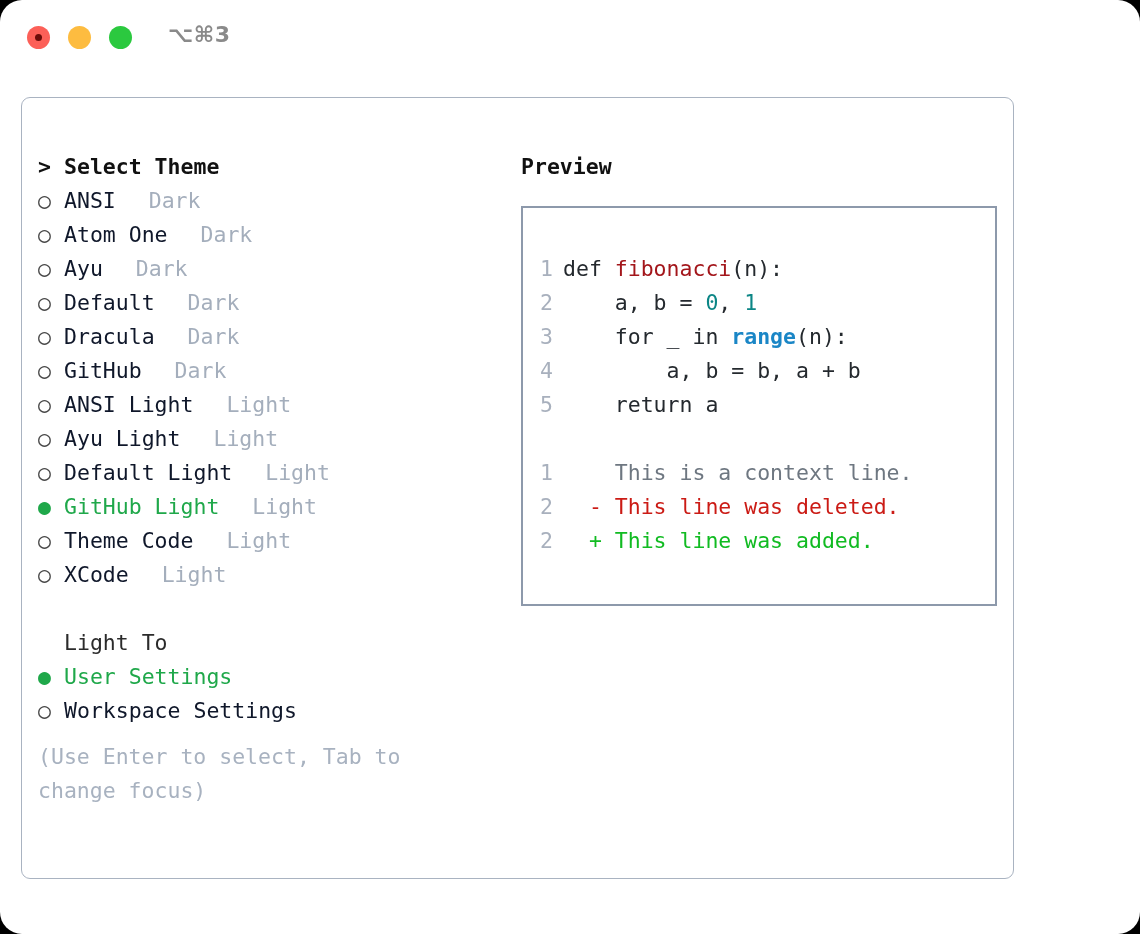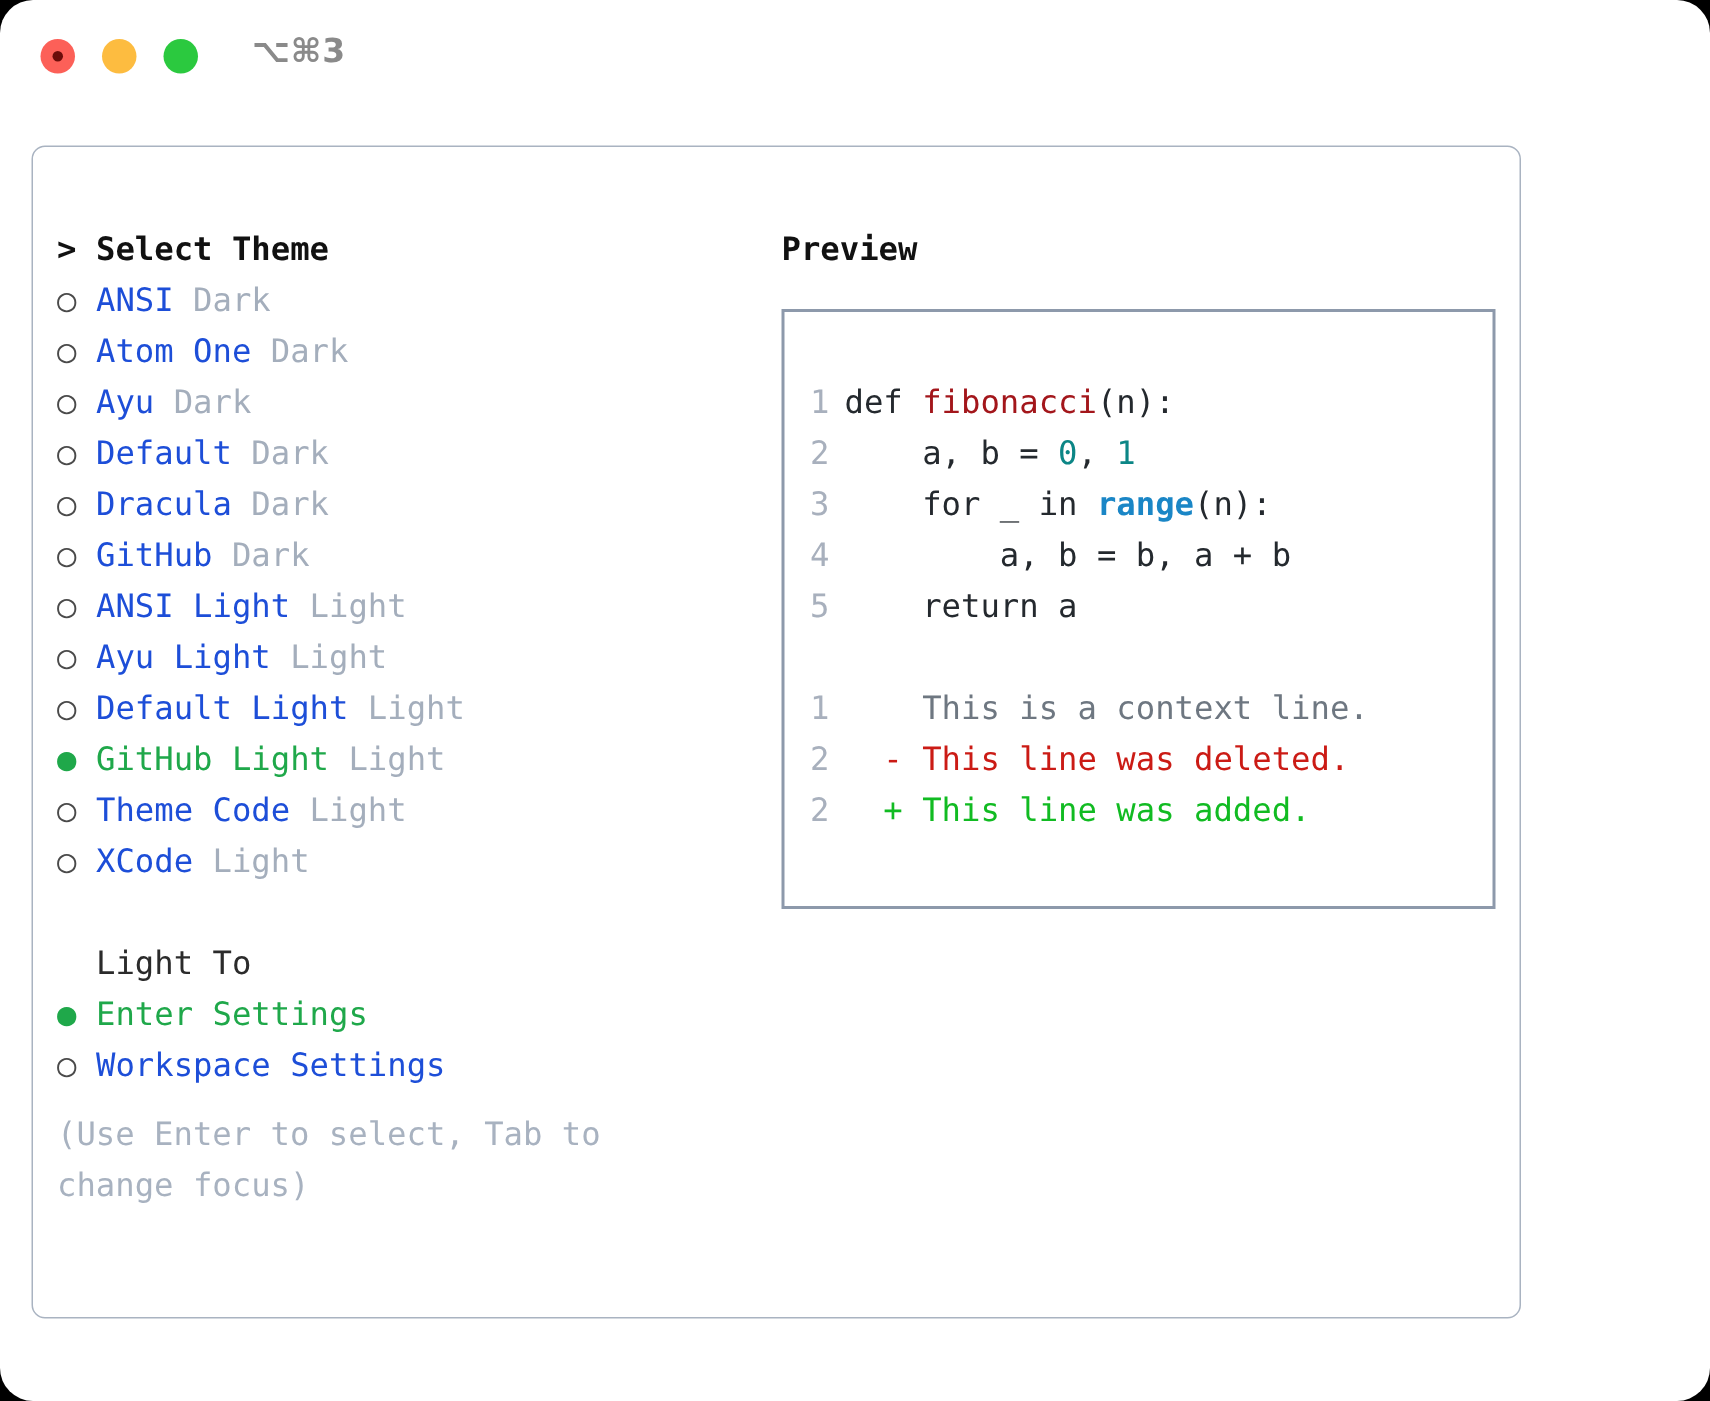--- a/index.html
+++ b/index.html
@@ -106,23 +106,23 @@
   .marker {
     display: inline-block;
     width: 26px;
     flex: 0 0 26px;
     text-align: left;
     font-size: 21.5px;
   }
   .marker.caret   { color: #111111; font-weight: bold; }
   .marker.unsel   { color: #4a4a4a; }
   .marker.sel     { color: #1fa84a; }
-  .label        { color: #1d4ed8; }
+  .label        { color: #0f172a; }
   .label.sel    { color: #1fa84a; }
-  .tag          { color: #a4aebc; }
+  .tag          { color: #a4aebc; margin-left: 20px; }
 
   .section-gap { height: 34px; }
 
   .apply-head {
     font-size: 21.5px;
     color: #2b2b2b;
     height: 34px;
     line-height: 34px;
     padding-left: 26px;
     white-space: pre;
@@ -226,21 +226,21 @@
           <div class="row"><span class="marker sel">●</span><span class="label sel">GitHub Light</span><span class="tag"> Light</span></div>
           <div class="row"><span class="marker unsel">○</span><span class="label">Theme Code</span><span class="tag"> Light</span></div>
           <div class="row"><span class="marker unsel">○</span><span class="label">XCode</span><span class="tag"> Light</span></div>
         </div>
 
       <div class="section-gap"></div>
 
       <div class="apply-head">Light To</div>
 
       <div id="apply-list">
-          <div class="row"><span class="marker sel">●</span><span class="label sel">Enter Settings</span></div>
+          <div class="row"><span class="marker sel">●</span><span class="label sel">User Settings</span></div>
           <div class="row"><span class="marker unsel">○</span><span class="label">Workspace Settings</span></div>
         </div>
 
       <div class="hint">(Use Enter to select, Tab to change focus)</div>
     </div>
 
     <div class="right-col">
       <div class="preview-title">Preview</div>
       <div class="preview-box">
         <div id="code-block">

